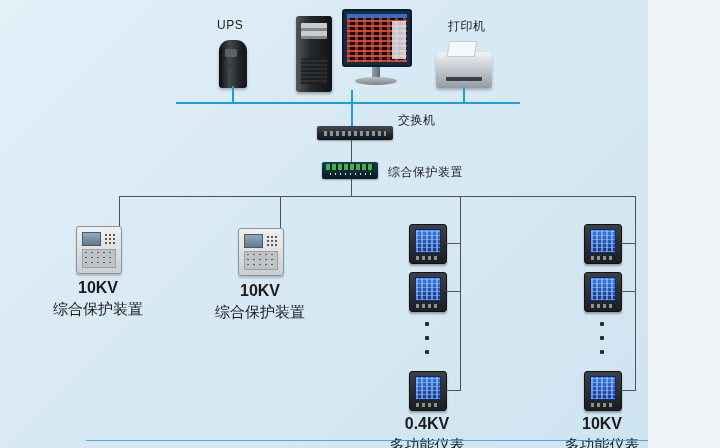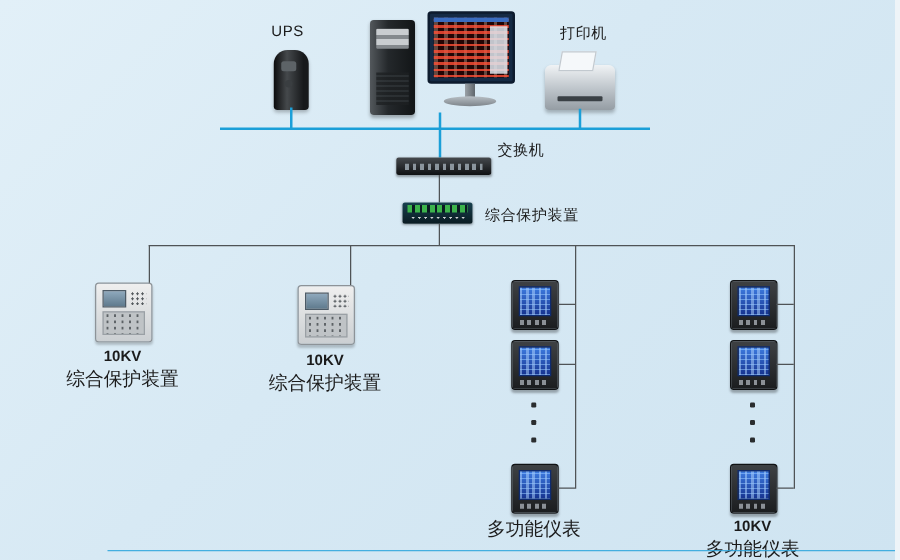--- a/index.html
+++ b/index.html
@@ -1,29 +1,29 @@
 <!DOCTYPE html>
 <html><head>
 <meta charset="utf-8">
 <style>
   html,body{margin:0;padding:0;background:#eef4f8;}
   .canvas{
-    position:relative;width:716px;height:448px;overflow:hidden;
+    position:relative;width:648px;height:448px;overflow:hidden;
     background:linear-gradient(135deg,#e2f0f8 0%,#d7e9f4 45%,#cfe4f1 100%);
     font-family:"Liberation Sans","DejaVu Sans",sans-serif;color:#1b1b1b;
   }
   .abs{position:absolute;}
   
   .wire{position:absolute;}
   .wire.blue{background:#1b9fd8;}
   .wire.dark{background:#4f5356;}
   
   .lbl{position:absolute;font-size:12px;color:#1b1b1b;white-space:nowrap;letter-spacing:.5px;}
   .dev-label{position:absolute;width:90px;text-align:center;line-height:1.3;color:#1b1b1b;}
-  .dev-label .kv{display:block;font-weight:bold;font-size:12px;}
+  .dev-label .kv{display:block;font-weight:bold;font-size:16px;}
   .dev-label .nm{display:block;font-size:15px;}
   
   .ups{width:28px;height:48px;border-radius:11px 11px 3px 3px;
     background:linear-gradient(90deg,#0b0b0c,#45494c 38%,#17191b 85%);
     box-shadow:0 2px 3px rgba(0,0,0,.25);}
   .ups::before{content:"";position:absolute;left:6px;top:9px;width:12px;height:8px;background:#5d6367;border-radius:2px;}
   .ups::after{content:"";position:absolute;left:9px;top:24px;width:6px;height:6px;background:#3a3e41;border-radius:50%;}
   
   .tower{width:36px;height:76px;border-radius:3px;
     background:linear-gradient(90deg,#53585c,#24282b 40%,#121517);
@@ -159,20 +159,21 @@
       <i></i>
     </div>
   <div class="abs meter" style="left:409px;top:371px;">
       <div class="mscreen"></div>
       <div class="mbtns"></div>
     </div>
   <div class="wire dark" style="left:446px;top:243px;width:14px;height:1px;"></div>
   <div class="wire dark" style="left:446px;top:291px;width:14px;height:1px;"></div>
   <div class="wire dark" style="left:446px;top:390px;width:14px;height:1px;"></div>
   <div class="dev-label" style="left:382px;top:414px;">
+    <span class="kv">0.4KV</span>
     <span class="nm">多功能仪表</span>
   </div>
 
   <div class="abs meter" style="left:584px;top:224px;">
       <div class="mscreen"></div>
       <div class="mbtns"></div>
     </div>
   <div class="abs meter" style="left:584px;top:272px;">
       <div class="mscreen"></div>
       <div class="mbtns"></div>

